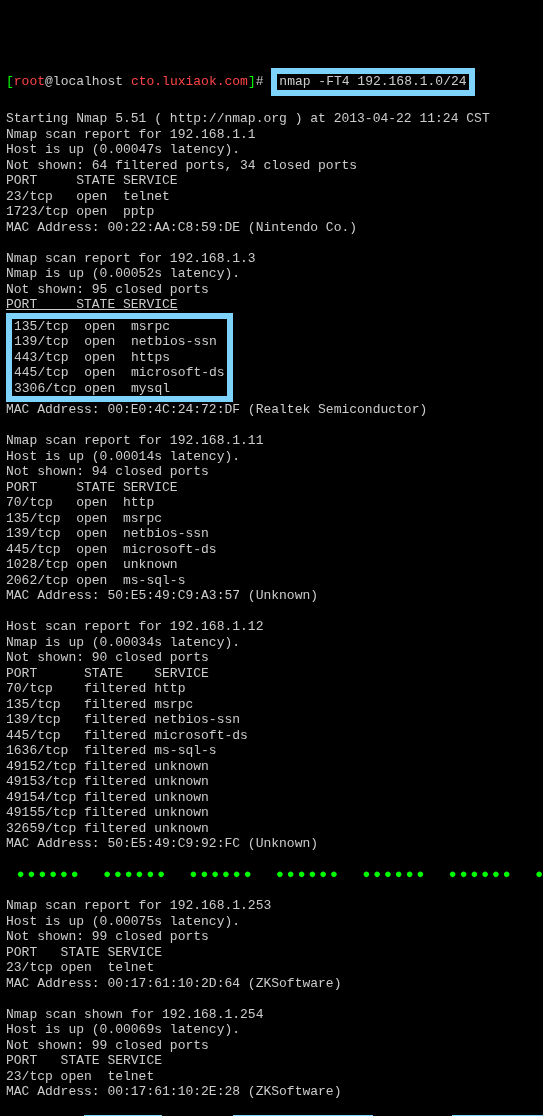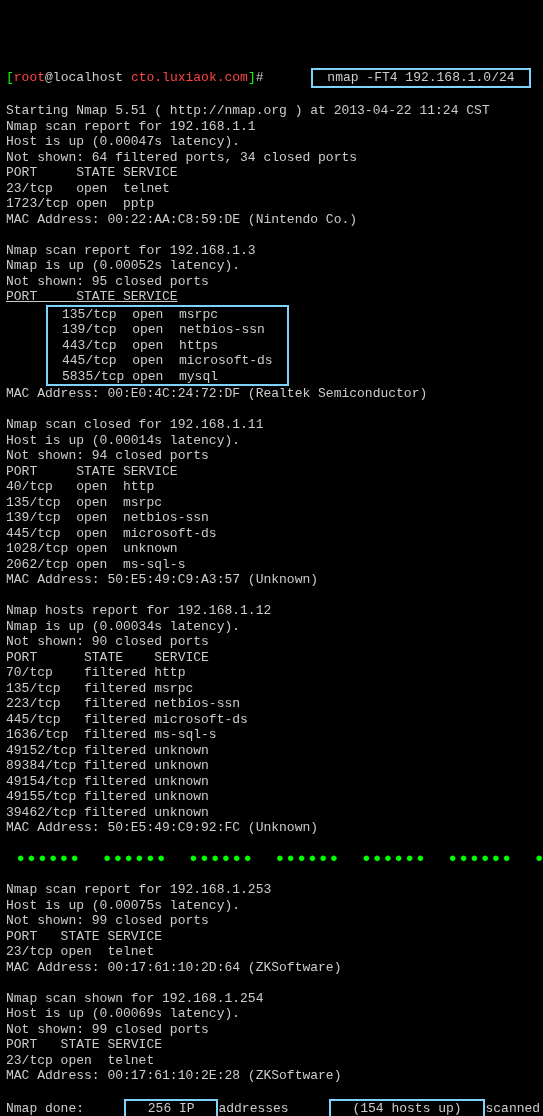--- a/index.html
+++ b/index.html
@@ -10,21 +10,21 @@
     line-height: 15.5px;
     margin: 0;
     padding: 6px;
     width: 543px;
     box-sizing: border-box;
     white-space: pre;
     position: relative;
   }
   .green { color: #00ff00; }
   .red   { color: #ff4444; text-align: right; }
-  .box   { border: 2px solid #7dd3fc; display: inline-block; padding: 0 14px; margin-left: 40px; }
+  .box   { border: 6px solid #7dd3fc; display: inline-block; padding: 0 2px; }
   .ellipsis { color: #00ff00; letter-spacing: 3px; }
 </style>
 </head>
 <body>
 
 
 
 <span><span class="green">[</span><span class="red">root</span><span>@</span><span>localhost</span> <span class="red">cto.luxiaok.com</span><span class="green">]</span><span>#</span> <span class="box">nmap -FT4 192.168.1.0/24</span></span>
 
 <span>Starting Nmap 5.51 ( http://nmap.org ) at 2013-04-22 11:24 CST</span>
@@ -37,49 +37,49 @@
 <span>MAC Address: 00:22:AA:C8:59:DE (Nintendo Co.)</span>
 
 <span>Nmap scan report for 192.168.1.3</span>
 <span>Nmap is up (0.00052s latency).</span>
 <span>Not shown: 95 closed ports</span>
 <span><u>PORT     STATE SERVICE</u></span>
 <span class="box" style="display:inline-block"><span>135/tcp  open  msrpc</span>
 <span>139/tcp  open  netbios-ssn</span>
 <span>443/tcp  open  https</span>
 <span>445/tcp  open  microsoft-ds</span>
-<span>5835/tcp open  mysql</span></span>
+<span>3306/tcp open  mysql</span></span>
 <span>MAC Address: 00:E0:4C:24:72:DF (Realtek Semiconductor)</span>
 
-<span>Nmap scan closed for 192.168.1.11</span>
+<span>Nmap scan report for 192.168.1.11</span>
 <span>Host is up (0.00014s latency).</span>
 <span>Not shown: 94 closed ports</span>
 <span>PORT     STATE SERVICE</span>
-<span>40/tcp   open  http</span>
+<span>70/tcp   open  http</span>
 <span>135/tcp  open  msrpc</span>
 <span>139/tcp  open  netbios-ssn</span>
 <span>445/tcp  open  microsoft-ds</span>
 <span>1028/tcp open  unknown</span>
 <span>2062/tcp open  ms-sql-s</span>
 <span>MAC Address: 50:E5:49:C9:A3:57 (Unknown)</span>
 
-<span>Nmap hosts report for 192.168.1.12</span>
+<span>Host scan report for 192.168.1.12</span>
 <span>Nmap is up (0.00034s latency).</span>
 <span>Not shown: 90 closed ports</span>
 <span>PORT      STATE    SERVICE</span>
 <span>70/tcp    filtered http</span>
 <span>135/tcp   filtered msrpc</span>
-<span>223/tcp   filtered netbios-ssn</span>
+<span>139/tcp   filtered netbios-ssn</span>
 <span>445/tcp   filtered microsoft-ds</span>
 <span>1636/tcp  filtered ms-sql-s</span>
 <span>49152/tcp filtered unknown</span>
-<span>89384/tcp filtered unknown</span>
+<span>49153/tcp filtered unknown</span>
 <span>49154/tcp filtered unknown</span>
 <span>49155/tcp filtered unknown</span>
-<span>39462/tcp filtered unknown</span>
+<span>32659/tcp filtered unknown</span>
 <span>MAC Address: 50:E5:49:C9:92:FC (Unknown)</span>
 
 <span class="ellipsis"> ●●●●●●  ●●●●●●  ●●●●●●  ●●●●●●  ●●●●●●  ●●●●●●  ●●●●●●</span>
 
 <span>Nmap scan report for 192.168.1.253</span>
 <span>Host is up (0.00075s latency).</span>
 <span>Not shown: 99 closed ports</span>
 <span>PORT   STATE SERVICE</span>
 <span>23/tcp open  telnet</span>
 <span>MAC Address: 00:17:61:10:2D:64 (ZKSoftware)</span>

